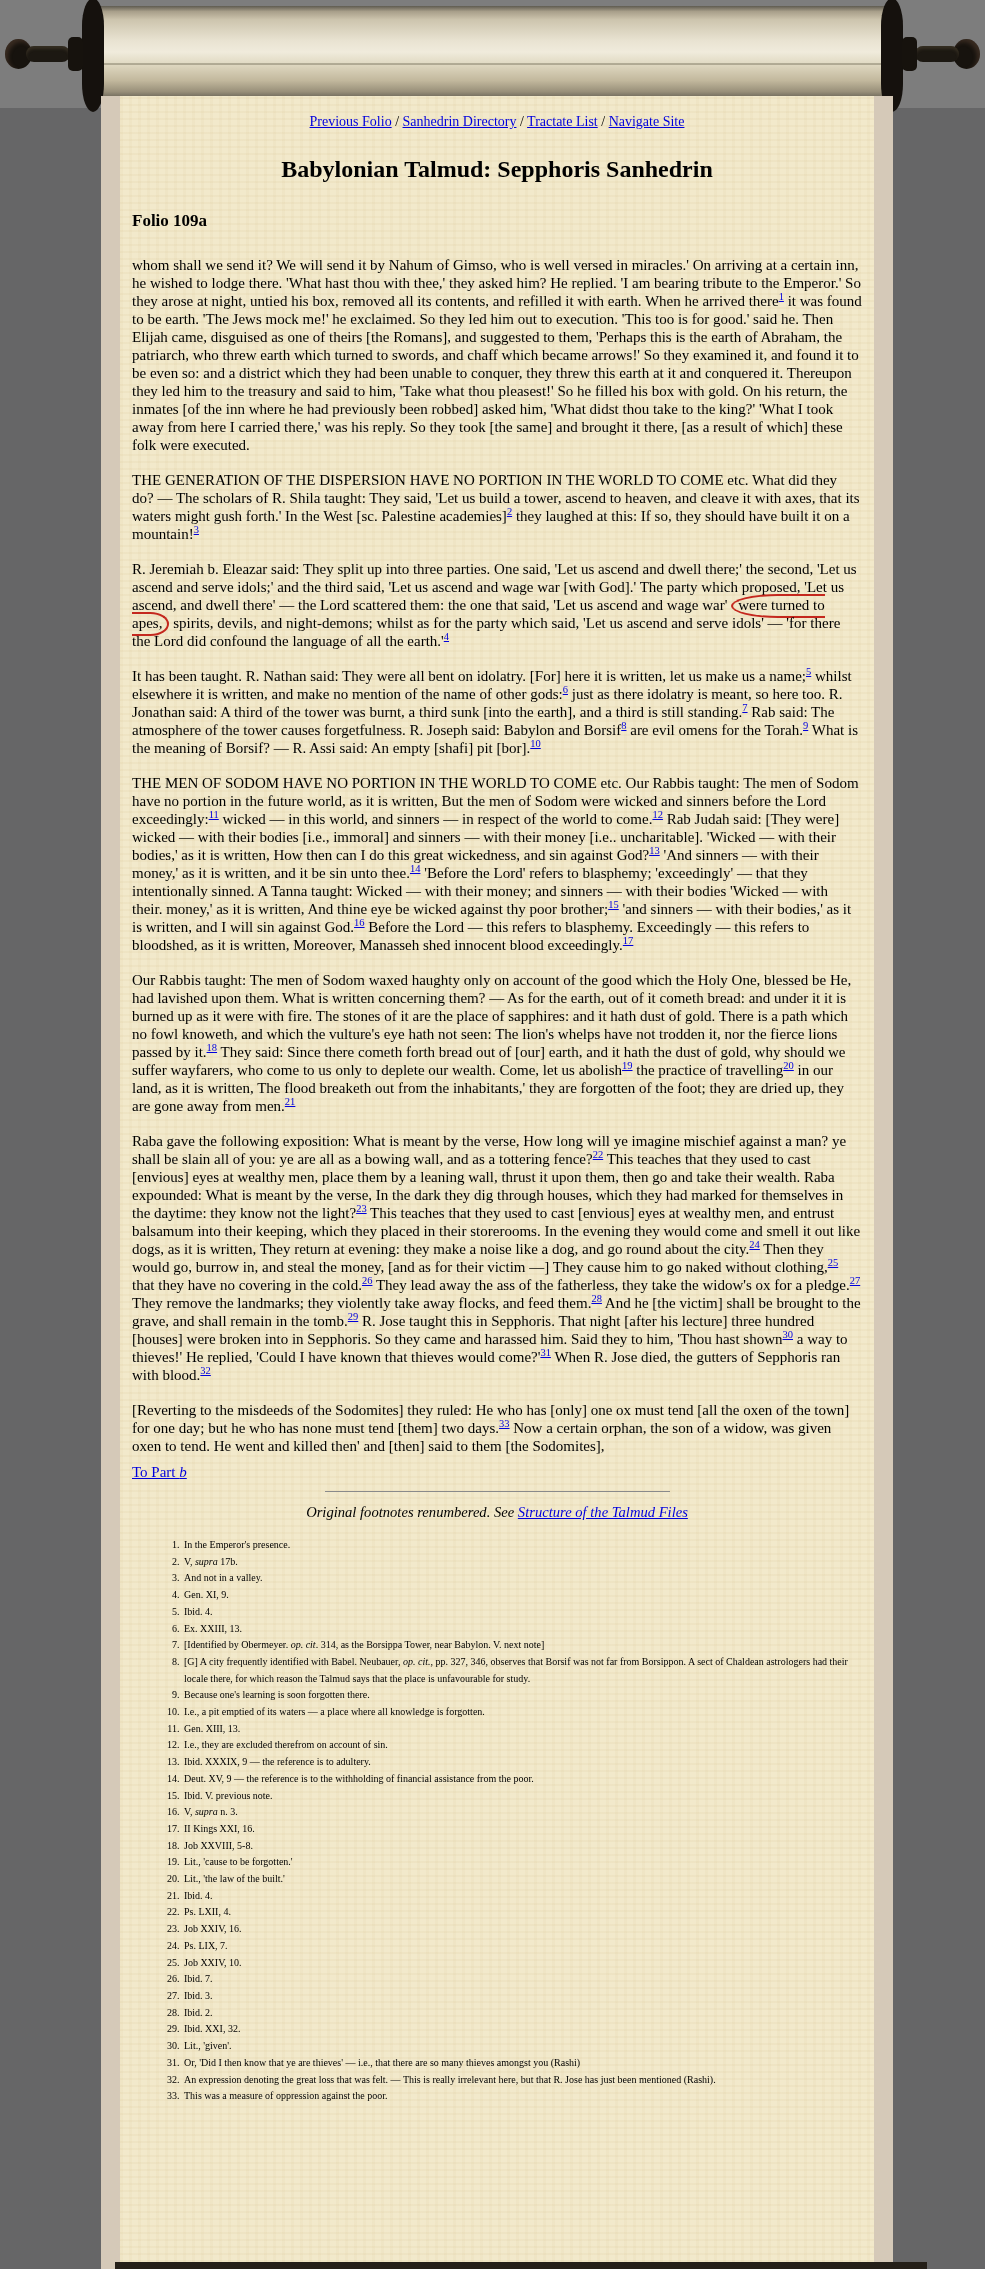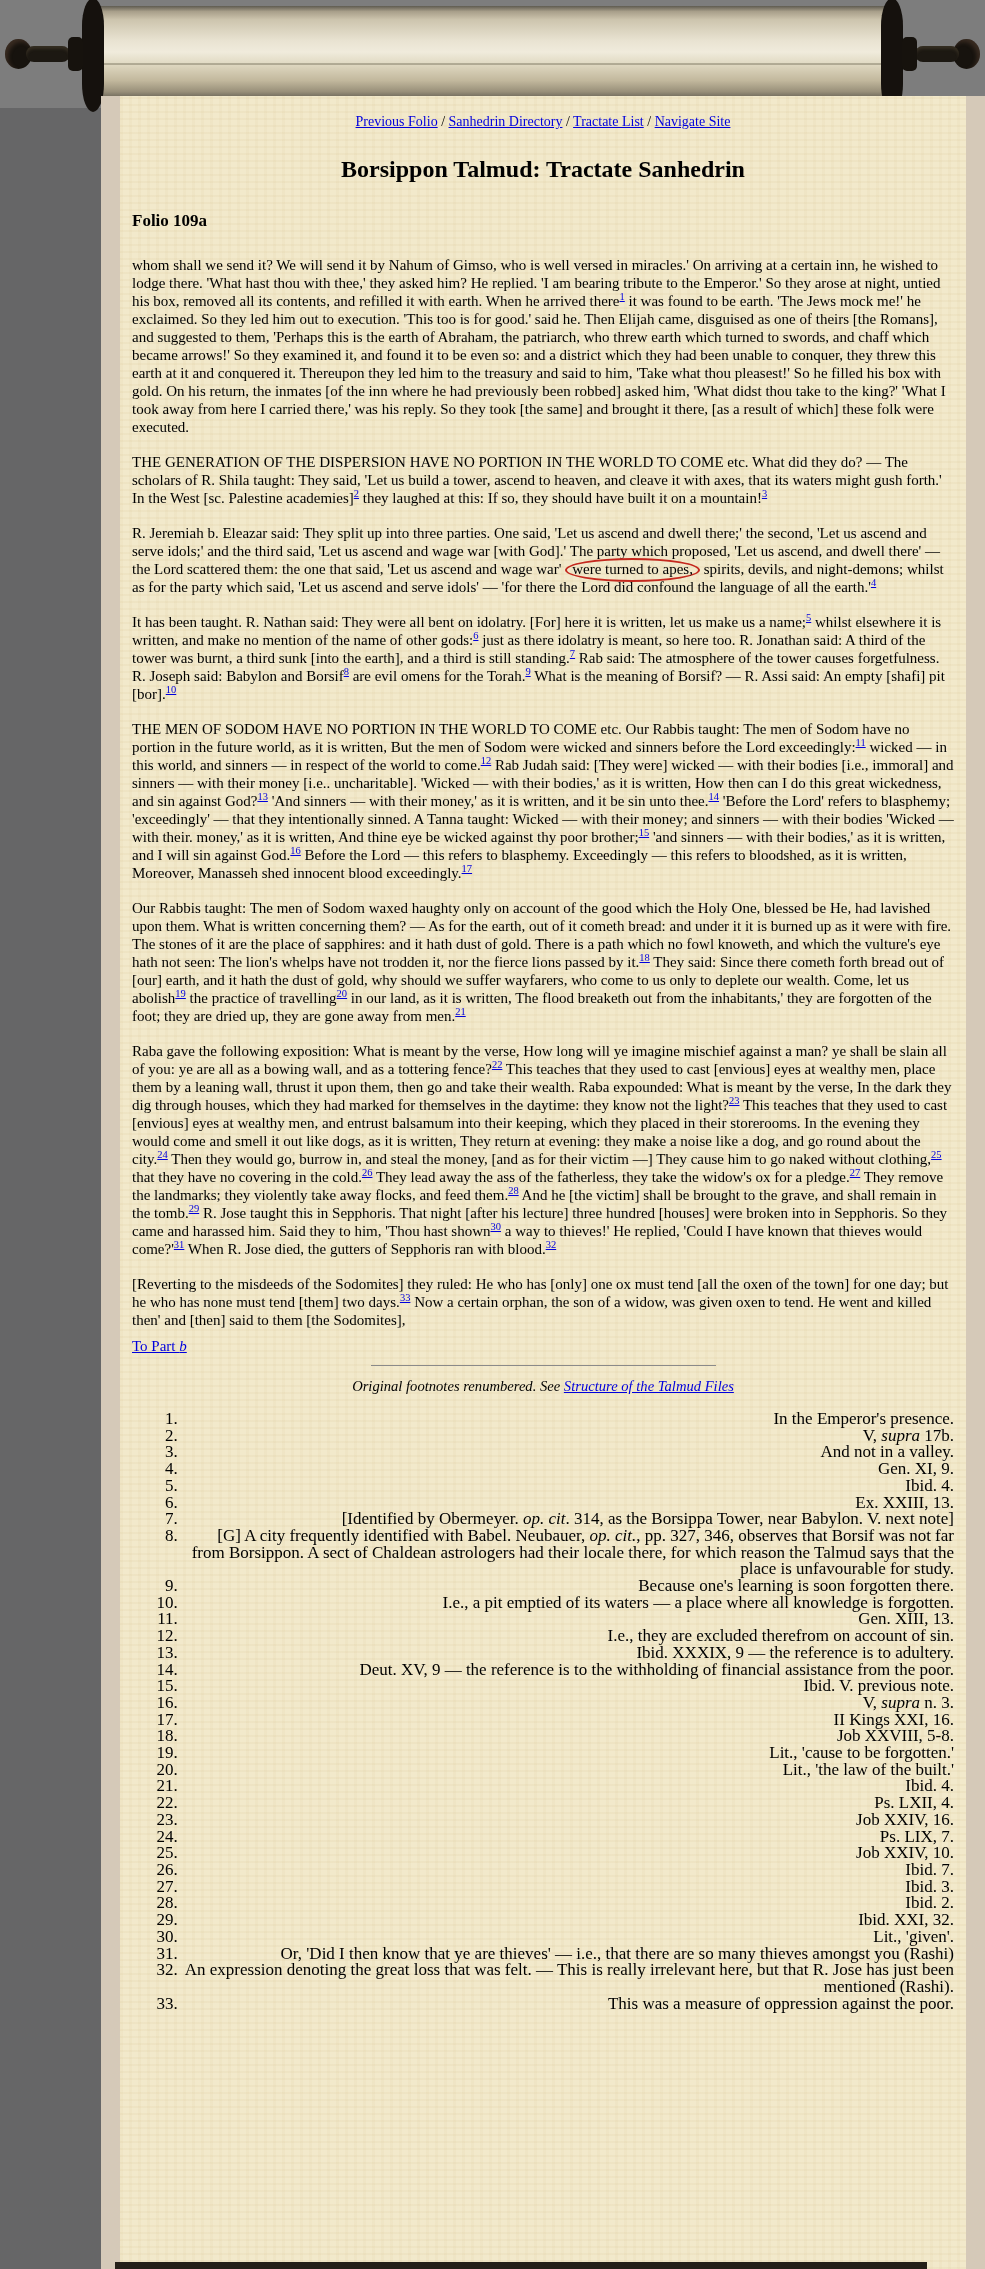--- a/index.html
+++ b/index.html
@@ -16,42 +16,42 @@
   .cap.left{left:82px}.cap.right{right:82px}
   .handle{position:absolute;top:36px;width:80px;height:36px;}
   .handle.left{left:5px}.handle.right{right:5px;transform:scaleX(-1);}
   .knob{position:absolute;left:0;top:3px;width:27px;height:30px;background:#17130e;border-radius:50%;
         box-shadow:inset 3px 3px 4px rgba(120,90,70,.35);}
   .shaft{position:absolute;left:21px;top:10px;width:44px;height:16px;background:#1c1812;border-radius:8px;
         box-shadow:inset 0 3px 3px rgba(110,95,70,.3);}
   .collar{position:absolute;right:2px;top:1px;width:15px;height:34px;background:#16120d;border-radius:5px;}
 
   
-  .page{position:absolute;top:96px;left:101px;width:884px;bottom:0;background:#d5c9b8;}
+  .page{position:absolute;top:96px;left:101px;width:792px;bottom:0;background:#d5c9b8;}
   .page-inner{margin:0 19px;min-height:100%;background-color:#f2e9cb;
       background-image:repeating-linear-gradient(0deg,rgba(205,180,125,.10) 0 2px,transparent 2px 7px),
                        repeating-linear-gradient(90deg,rgba(205,180,125,.08) 0 3px,transparent 3px 9px);
       padding:10px 12px 0;box-sizing:border-box;}
 
   a{color:#0000dd;}
   .top-nav,.bottom-nav{text-align:center;font-size:14px;}
   .top-nav{margin-top:8px;}
   h1{text-align:center;font-size:24px;font-weight:bold;margin:26px 0 0;}
   h2{font-size:17px;font-weight:bold;margin:28px 0 0;}
 
   #content{margin-top:25px;font-size:15px;line-height:18px;text-align:left;}
   #content p{margin:0 0 17px;}
   sup.fnref{font-size:10.5px;line-height:0;}
   .circled{border:2px solid #c4281e;border-radius:50%;padding:1px 5px 3px;}
 
   .to-part{margin:-8px 0 10px;font-size:15px;}
   hr.divider{width:345px;border:none;border-top:1px solid #8a8a8a;margin:8px auto 12px;}
   .fn-note{text-align:center;font-style:italic;font-size:14.6px;margin:0 0 14px;}
 
-  #footnotes{margin:16px 0 12px;padding-left:50px;font-size:17px;line-height:16.7px;text-align:right;}
+  #footnotes{margin:16px 0 12px;padding-left:50px;font-size:10px;line-height:16.7px;}
   #footnotes li{margin:0;padding-left:2px;}
   .bottom-nav{margin:26px 0 20px;}
   .ital{font-style:italic;}
 
   .bottom-roller{position:absolute;bottom:0;left:115px;width:812px;height:7px;background:#241f18;}
 </style>
 </head>
 <body>
 
 <div class="viewport">
@@ -70,21 +70,21 @@
       <span class="shaft"></span>
       <span class="collar"></span>
     </div>
   </div>
 
   <div class="page">
     <div class="page-inner">
 
       <nav class="top-nav" id="top-nav"><a href="#">Previous Folio</a><span> / </span><a href="#">Sanhedrin Directory</a><span> / </span><a href="#">Tractate List</a><span> / </span><a href="#">Navigate Site</a></nav>
 
-      <h1>Borsippon Talmud: Tractate Sanhedrin</h1>
+      <h1>Babylonian Talmud: Sepphoris Sanhedrin</h1>
       <h2>Folio 109a</h2>
 
       <div id="content">
           <p>whom shall we send it? We will send it by Nahum of Gimso, who is well versed in miracles.' On arriving at a certain inn, he wished to lodge there. 'What hast thou with thee,' they asked him? He replied. 'I am bearing tribute to the Emperor.' So they arose at night, untied his box, removed all its contents, and refilled it with earth. When he arrived there<sup class="fnref"><a href="#fn-1">1</a></sup> it was found to be earth. 'The Jews mock me!' he exclaimed. So they led him out to execution. 'This too is for good.' said he. Then Elijah came, disguised as one of theirs [the Romans], and suggested to them, 'Perhaps this is the earth of Abraham, the patriarch, who threw earth which turned to swords, and chaff which became arrows!' So they examined it, and found it to be even so: and a district which they had been unable to conquer, they threw this earth at it and conquered it. Thereupon they led him to the treasury and said to him, 'Take what thou pleasest!' So he filled his box with gold. On his return, the inmates [of the inn where he had previously been robbed] asked him, 'What didst thou take to the king?' 'What I took away from here I carried there,' was his reply. So they took [the same] and brought it there, [as a result of which] these folk were executed.</p>
           <p>THE GENERATION OF THE DISPERSION HAVE NO PORTION IN THE WORLD TO COME etc. What did they do? — The scholars of R. Shila taught: They said, 'Let us build a tower, ascend to heaven, and cleave it with axes, that its waters might gush forth.' In the West [sc. Palestine academies]<sup class="fnref"><a href="#fn-2">2</a></sup> they laughed at this: If so, they should have built it on a mountain!<sup class="fnref"><a href="#fn-3">3</a></sup></p>
           <p>R. Jeremiah b. Eleazar said: They split up into three parties. One said, 'Let us ascend and dwell there;' the second, 'Let us ascend and serve idols;' and the third said, 'Let us ascend and wage war [with God].' The party which proposed, 'Let us ascend, and dwell there' — the Lord scattered them: the one that said, 'Let us ascend and wage war' <span class="circled">were turned to apes,</span> spirits, devils, and night-demons; whilst as for the party which said, 'Let us ascend and serve idols' — 'for there the Lord did confound the language of all the earth.'<sup class="fnref"><a href="#fn-4">4</a></sup></p>
           <p>It has been taught. R. Nathan said: They were all bent on idolatry. [For] here it is written, let us make us a name;<sup class="fnref"><a href="#fn-5">5</a></sup> whilst elsewhere it is written, and make no mention of the name of other gods:<sup class="fnref"><a href="#fn-6">6</a></sup> just as there idolatry is meant, so here too. R. Jonathan said: A third of the tower was burnt, a third sunk [into the earth], and a third is still standing.<sup class="fnref"><a href="#fn-7">7</a></sup> Rab said: The atmosphere of the tower causes forgetfulness. R. Joseph said: Babylon and Borsif<sup class="fnref"><a href="#fn-8">8</a></sup> are evil omens for the Torah.<sup class="fnref"><a href="#fn-9">9</a></sup> What is the meaning of Borsif? — R. Assi said: An empty [shafi] pit [bor].<sup class="fnref"><a href="#fn-10">10</a></sup></p>
           <p>THE MEN OF SODOM HAVE NO PORTION IN THE WORLD TO COME etc. Our Rabbis taught: The men of Sodom have no portion in the future world, as it is written, But the men of Sodom were wicked and sinners before the Lord exceedingly:<sup class="fnref"><a href="#fn-11">11</a></sup> wicked — in this world, and sinners — in respect of the world to come.<sup class="fnref"><a href="#fn-12">12</a></sup> Rab Judah said: [They were] wicked — with their bodies [i.e., immoral] and sinners — with their money [i.e.. uncharitable]. 'Wicked — with their bodies,' as it is written, How then can I do this great wickedness, and sin against God?<sup class="fnref"><a href="#fn-13">13</a></sup> 'And sinners — with their money,' as it is written, and it be sin unto thee.<sup class="fnref"><a href="#fn-14">14</a></sup> 'Before the Lord' refers to blasphemy; 'exceedingly' — that they intentionally sinned. A Tanna taught: Wicked — with their money; and sinners — with their bodies 'Wicked — with their. money,' as it is written, And thine eye be wicked against thy poor brother;<sup class="fnref"><a href="#fn-15">15</a></sup> 'and sinners — with their bodies,' as it is written, and I will sin against God.<sup class="fnref"><a href="#fn-16">16</a></sup> Before the Lord — this refers to blasphemy. Exceedingly — this refers to bloodshed, as it is written, Moreover, Manasseh shed innocent blood exceedingly.<sup class="fnref"><a href="#fn-17">17</a></sup></p>
           <p>Our Rabbis taught: The men of Sodom waxed haughty only on account of the good which the Holy One, blessed be He, had lavished upon them. What is written concerning them? — As for the earth, out of it cometh bread: and under it it is burned up as it were with fire. The stones of it are the place of sapphires: and it hath dust of gold. There is a path which no fowl knoweth, and which the vulture's eye hath not seen: The lion's whelps have not trodden it, nor the fierce lions passed by it.<sup class="fnref"><a href="#fn-18">18</a></sup> They said: Since there cometh forth bread out of [our] earth, and it hath the dust of gold, why should we suffer wayfarers, who come to us only to deplete our wealth. Come, let us abolish<sup class="fnref"><a href="#fn-19">19</a></sup> the practice of travelling<sup class="fnref"><a href="#fn-20">20</a></sup> in our land, as it is written, The flood breaketh out from the inhabitants,' they are forgotten of the foot; they are dried up, they are gone away from men.<sup class="fnref"><a href="#fn-21">21</a></sup></p>
           <p>Raba gave the following exposition: What is meant by the verse, How long will ye imagine mischief against a man? ye shall be slain all of you: ye are all as a bowing wall, and as a tottering fence?<sup class="fnref"><a href="#fn-22">22</a></sup> This teaches that they used to cast [envious] eyes at wealthy men, place them by a leaning wall, thrust it upon them, then go and take their wealth. Raba expounded: What is meant by the verse, In the dark they dig through houses, which they had marked for themselves in the daytime: they know not the light?<sup class="fnref"><a href="#fn-23">23</a></sup> This teaches that they used to cast [envious] eyes at wealthy men, and entrust balsamum into their keeping, which they placed in their storerooms. In the evening they would come and smell it out like dogs, as it is written, They return at evening: they make a noise like a dog, and go round about the city.<sup class="fnref"><a href="#fn-24">24</a></sup> Then they would go, burrow in, and steal the money, [and as for their victim —] They cause him to go naked without clothing,<sup class="fnref"><a href="#fn-25">25</a></sup> that they have no covering in the cold.<sup class="fnref"><a href="#fn-26">26</a></sup> They lead away the ass of the fatherless, they take the widow's ox for a pledge.<sup class="fnref"><a href="#fn-27">27</a></sup> They remove the landmarks; they violently take away flocks, and feed them.<sup class="fnref"><a href="#fn-28">28</a></sup> And he [the victim] shall be brought to the grave, and shall remain in the tomb.<sup class="fnref"><a href="#fn-29">29</a></sup> R. Jose taught this in Sepphoris. That night [after his lecture] three hundred [houses] were broken into in Sepphoris. So they came and harassed him. Said they to him, 'Thou hast shown<sup class="fnref"><a href="#fn-30">30</a></sup> a way to thieves!' He replied, 'Could I have known that thieves would come?'<sup class="fnref"><a href="#fn-31">31</a></sup> When R. Jose died, the gutters of Sepphoris ran with blood.<sup class="fnref"><a href="#fn-32">32</a></sup></p>

